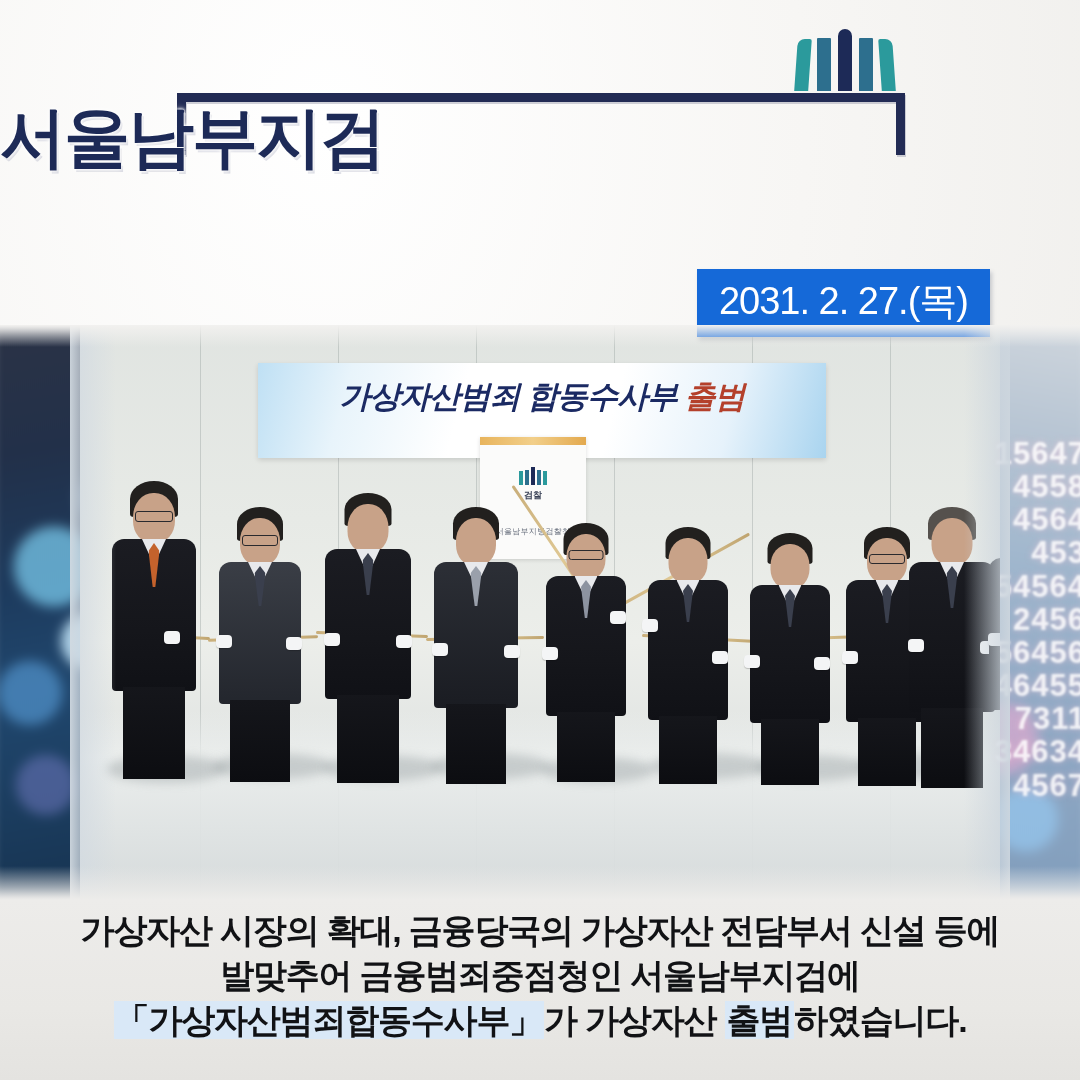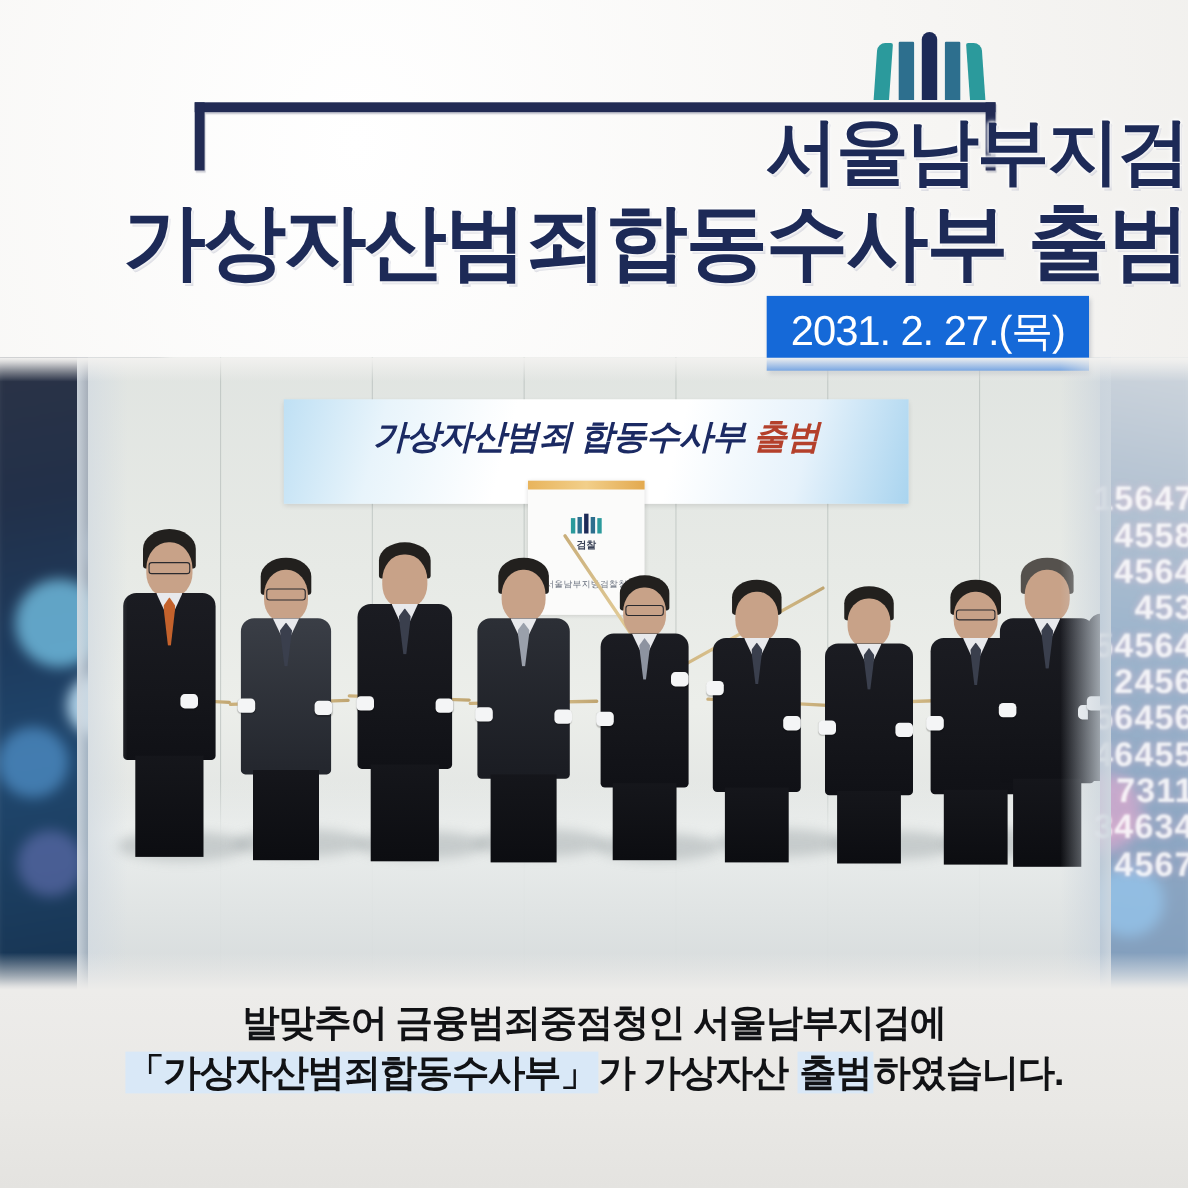--- a/index.html
+++ b/index.html
@@ -43,21 +43,21 @@
   .bracket {
     position:absolute; left:177px; top:93px; width:728px; height:62px;
     border-top:9px solid #222b54;
     border-left:9px solid #222b54;
     border-right:9px solid #222b54;
     filter:drop-shadow(1px 2px 0 rgba(150,152,170,.45));
   }
 
   .title-wrap {
     position:absolute; left:0; top:104px; width:1080px;
-    text-align:right;
+    text-align:left;
   }
   .title-line {
     font-weight:bold;
     color:#1d2a57;
     letter-spacing:-2px;
     line-height:1.0;
     text-shadow:
       0 0 3px #fff, 0 0 3px #fff, 0 0 6px #fff,
       2px 3px 0 rgba(190,192,205,.55);
   }
@@ -237,21 +237,20 @@
     <span class="bar b2"></span>
     <span class="bar b3"></span>
     <span class="bar b4"></span>
     <span class="bar b5"></span>
   </div>
 
   <div class="bracket"></div>
 
   <div class="title-wrap">
     <div class="title-line title-l1">서울남부지검</div>
-    <div class="title-line title-l2">가상자산범죄합동수사부 출범</div>
   </div>
 </div>
 
 <div class="date-badge">2031. 2. 27.(목)</div>
 
 <div class="photo-strip">
 
   <div class="side side-l"></div>
   <div class="side side-r"></div>
 
@@ -425,15 +424,16 @@
 
   </div>
 
   <div class="feather-l"></div>
   <div class="feather-r"></div>
   <div class="feather-t"></div>
   <div class="feather-b"></div>
 </div>
 
 <div class="caption">
+  <div class="cap-line">가상자산 시장의 확대, 금융당국의 가상자산 전담부서 신설 등에</div>
   <div class="cap-line">발맞추어 금융범죄중점청인 서울남부지검에</div>
   <div class="cap-line"><span class="cap-hl">「가상자산범죄합동수사부」</span><span>가  가상자산 </span><span class="cap-hl">출범</span><span>하였습니다.</span></div>
 </div>
 
 </body></html>

